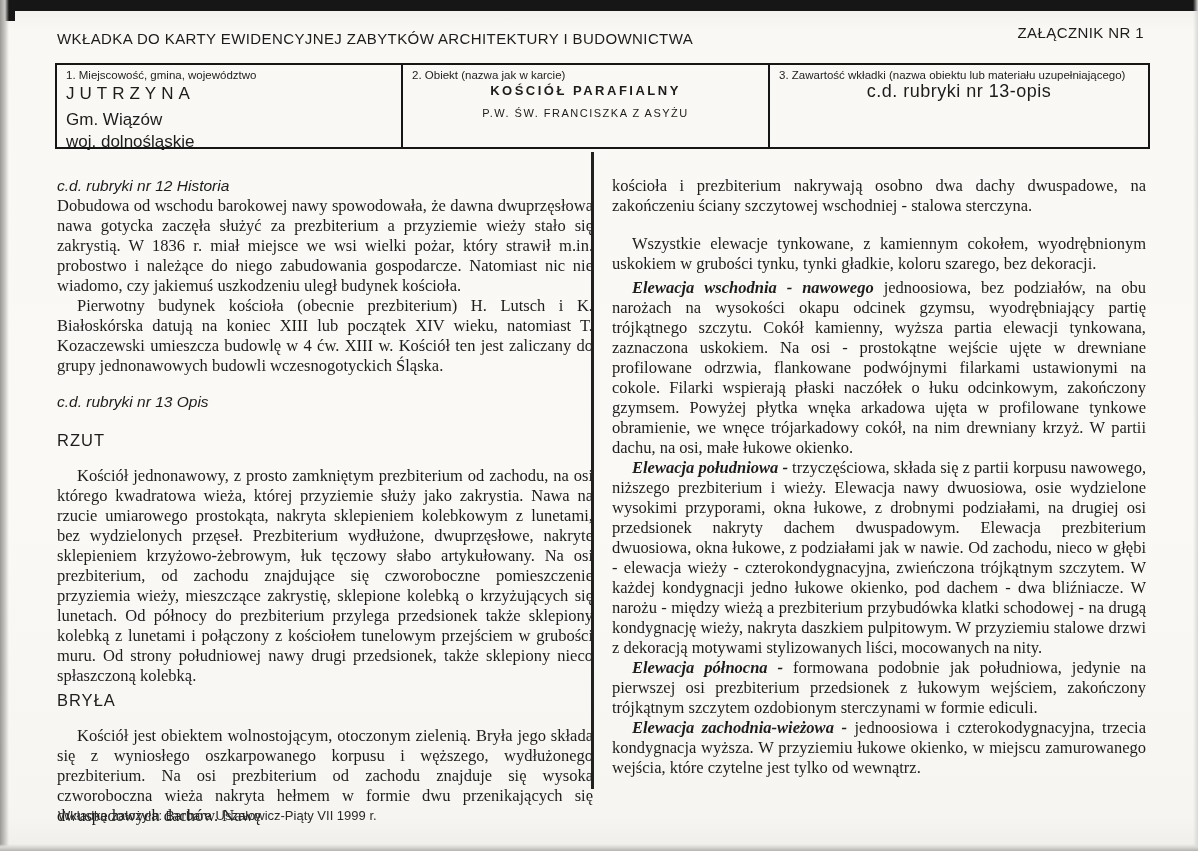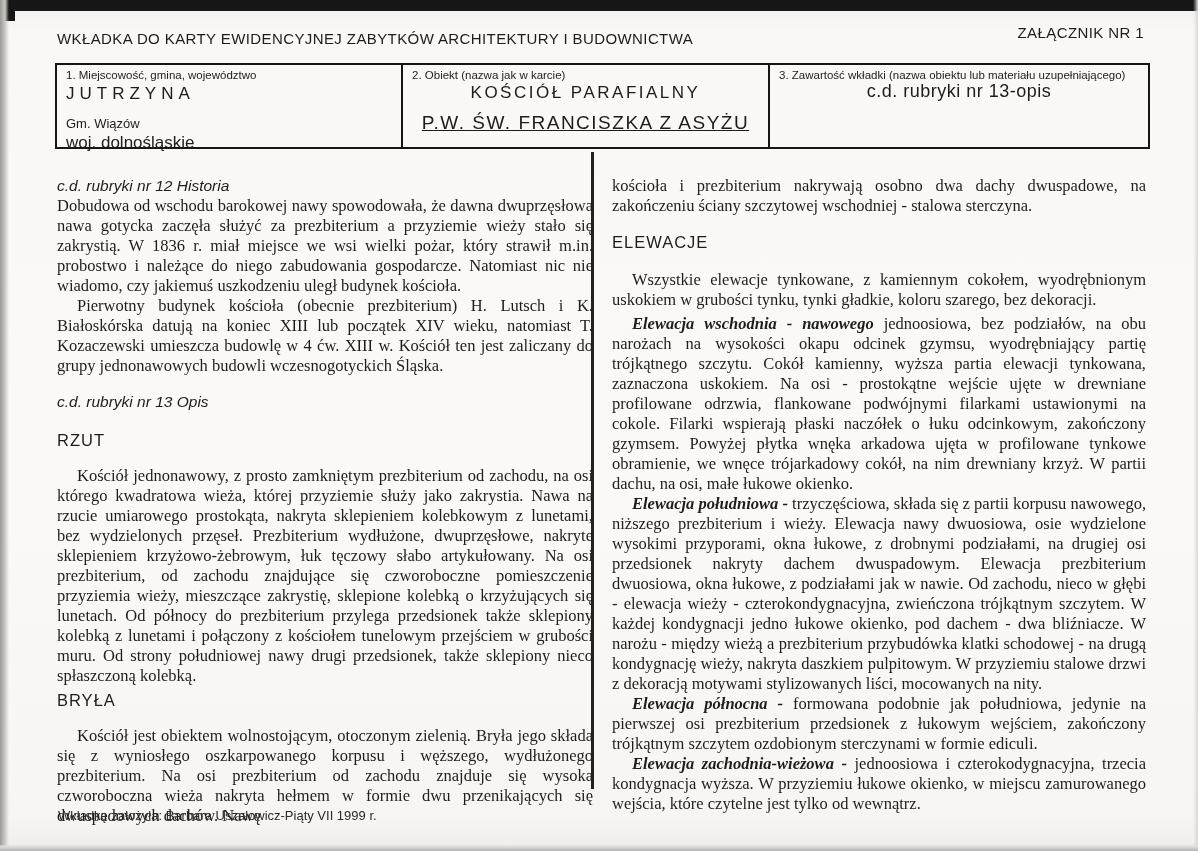--- a/index.html
+++ b/index.html
@@ -21,24 +21,24 @@
   .hdr-attach{position:absolute;right:54px;top:24px;font-size:15px;letter-spacing:.4px;}
   
   .idtable{position:absolute;left:55px;top:63px;width:1091px;height:82px;
            border:2px solid #161616;display:flex;background:transparent;}
   .cell{box-sizing:border-box;padding:4px 9px;position:relative;}
   .c1{width:346px;border-right:2px solid #161616;}
   .c2{width:367px;border-right:2px solid #161616;}
   .c3{flex:1;}
   .cell-label{font-size:11.5px;color:#222;}
   .c1-l1{font-size:17px;letter-spacing:5px;margin-top:3px;}
-  .c1-l2{font-size:13px;margin-top:12px;}
+  .c1-l2{font-size:17px;margin-top:6px;}
   .c1-l3{font-size:17px;margin-top:2px;}
-  .c2-l1{font-size:17px;letter-spacing:2.5px;text-align:center;margin-top:2px;}
-  .c2-l2{font-size:19px;letter-spacing:1.5px;text-align:center;margin-top:9px;text-decoration:underline;}
+  .c2-l1{font-size:13px;letter-spacing:2.5px;text-align:center;margin-top:2px;font-weight:bold;}
+  .c2-l2{font-size:11px;letter-spacing:1.5px;text-align:center;margin-top:9px;}
   .c3-l1{font-size:18px;text-align:center;margin-top:0;letter-spacing:.5px;}
   
   .col{position:absolute;top:176px;width:536px;font-family:"Liberation Serif",serif;
        font-size:16.5px;line-height:20px;text-align:justify;color:#1d1d1d;}
   .col-left{left:57px;}
   .col-right{left:612px;width:534px;}
   .col p{margin:0;}
   .indent{text-indent:20px;}
   .sec-label{font-family:"Liberation Sans",sans-serif;font-style:italic;font-size:15.5px;
              line-height:20px;text-align:left;}
@@ -92,21 +92,20 @@
     <p class="indent">Pierwotny budynek kościoła (obecnie prezbiterium) H. Lutsch i K. Białoskórska datują na koniec XIII lub początek XIV wieku, natomiast T. Kozaczewski umieszcza budowlę w 4 ćw. XIII w. Kościół ten jest zaliczany do grupy jednonawowych budowli wczesnogotyckich Śląska.</p>
     <p class="sec-label mt16">c.d. rubryki nr 13 Opis</p>
     <p class="sec-heading mt18">RZUT</p>
     <p class="indent mt16">Kościół jednonawowy, z prosto zamkniętym prezbiterium od zachodu, na osi którego kwadratowa wieża, której przyziemie służy jako zakrystia. Nawa na rzucie umiarowego prostokąta, nakryta sklepieniem kolebkowym z lunetami, bez wydzielonych przęseł. Prezbiterium wydłużone, dwuprzęsłowe, nakryte sklepieniem krzyżowo-żebrowym, łuk tęczowy słabo artykułowany. Na osi prezbiterium, od zachodu znajdujące się czworoboczne pomieszczenie przyziemia wieży, mieszczące zakrystię, sklepione kolebką o krzyżujących się lunetach. Od północy do prezbiterium przylega przedsionek także sklepiony kolebką z lunetami i połączony z kościołem tunelowym przejściem w grubości muru. Od strony południowej nawy drugi przedsionek, także sklepiony nieco spłaszczoną kolebką.</p>
     <p class="sec-heading mt4">BRYŁA</p>
     <p class="indent mt16">Kościół jest obiektem wolnostojącym, otoczonym zielenią. Bryła jego składa się z wyniosłego oszkarpowanego korpusu i węższego, wydłużonego prezbiterium. Na osi prezbiterium od zachodu znajduje się wysoka czworoboczna wieża nakryta hełmem w formie dwu przenikających się dwuspadowych dachów. Nawę</p>
   </div>
 
   <div class="col col-right">
     <p>kościoła i prezbiterium nakrywają osobno dwa dachy dwuspadowe, na zakończeniu ściany szczytowej wschodniej - stalowa sterczyna.</p>
-    <p class="sec-heading mt16">ELEWACJE</p>
     <p class="indent mt18">Wszystkie elewacje tynkowane, z kamiennym cokołem, wyodrębnionym uskokiem w grubości tynku, tynki gładkie, koloru szarego, bez dekoracji.</p>
     <p class="indent mt4"><span class="lead">Elewacja wschodnia - nawowego</span>
       <span>jednoosiowa, bez podziałów, na obu narożach na wysokości okapu odcinek gzymsu, wyodrębniający partię trójkątnego szczytu. Cokół kamienny, wyższa partia elewacji tynkowana, zaznaczona uskokiem. Na osi - prostokątne wejście ujęte w drewniane profilowane odrzwia, flankowane podwójnymi filarkami ustawionymi na cokole. Filarki wspierają płaski naczółek o łuku odcinkowym, zakończony gzymsem. Powyżej płytka wnęka arkadowa ujęta w profilowane tynkowe obramienie, we wnęce trójarkadowy cokół, na nim drewniany krzyż. W partii dachu, na osi, małe łukowe okienko.</span></p>
     <p class="indent"><span class="lead">Elewacja południowa -</span>
       <span>trzyczęściowa, składa się z partii korpusu nawowego, niższego prezbiterium i wieży. Elewacja nawy dwuosiowa, osie wydzielone wysokimi przyporami, okna łukowe, z drobnymi podziałami, na drugiej osi przedsionek nakryty dachem dwuspadowym. Elewacja prezbiterium dwuosiowa, okna łukowe, z podziałami jak w nawie. Od zachodu, nieco w głębi - elewacja wieży - czterokondygnacyjna, zwieńczona trójkątnym szczytem. W każdej kondygnacji jedno łukowe okienko, pod dachem - dwa bliźniacze. W narożu - między wieżą a prezbiterium przybudówka klatki schodowej - na drugą kondygnację wieży, nakryta daszkiem pulpitowym. W przyziemiu stalowe drzwi z dekoracją motywami stylizowanych liści, mocowanych na nity.</span></p>
     <p class="indent"><span class="lead">Elewacja północna -</span>
       <span>formowana podobnie jak południowa, jedynie na pierwszej osi prezbiterium przedsionek z łukowym wejściem, zakończony trójkątnym szczytem ozdobionym sterczynami w formie ediculi.</span></p>
     <p class="indent"><span class="lead">Elewacja zachodnia-wieżowa -</span>
       <span>jednoosiowa i czterokodygnacyjna, trzecia kondygnacja wyższa. W przyziemiu łukowe okienko, w miejscu zamurowanego wejścia, które czytelne jest tylko od wewnątrz.</span></p>
   </div>

